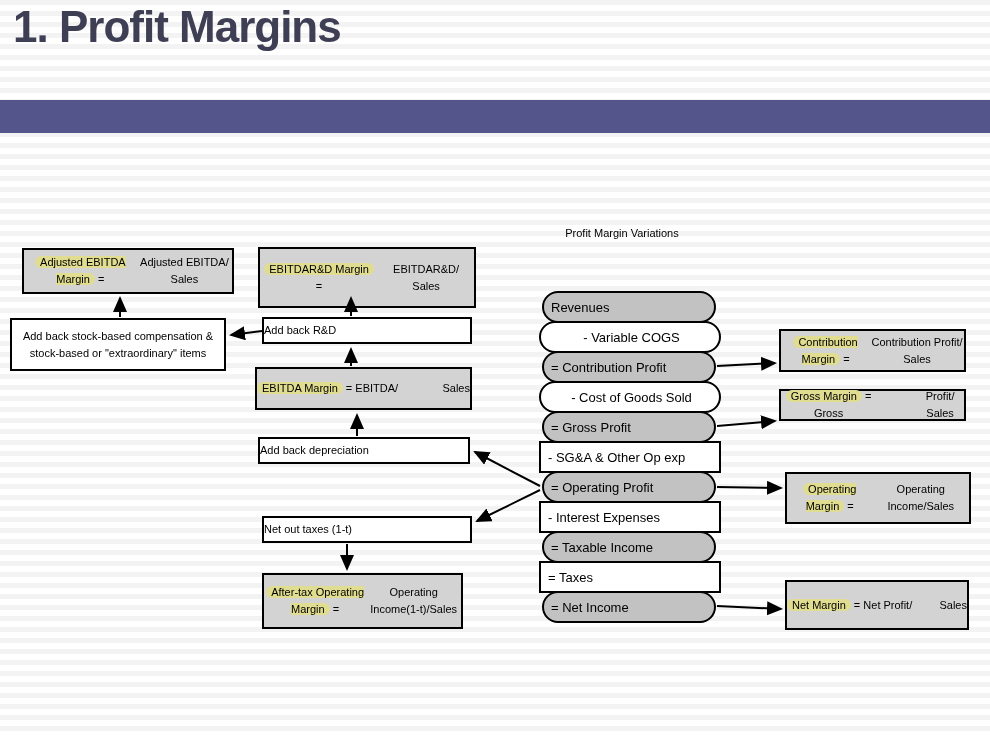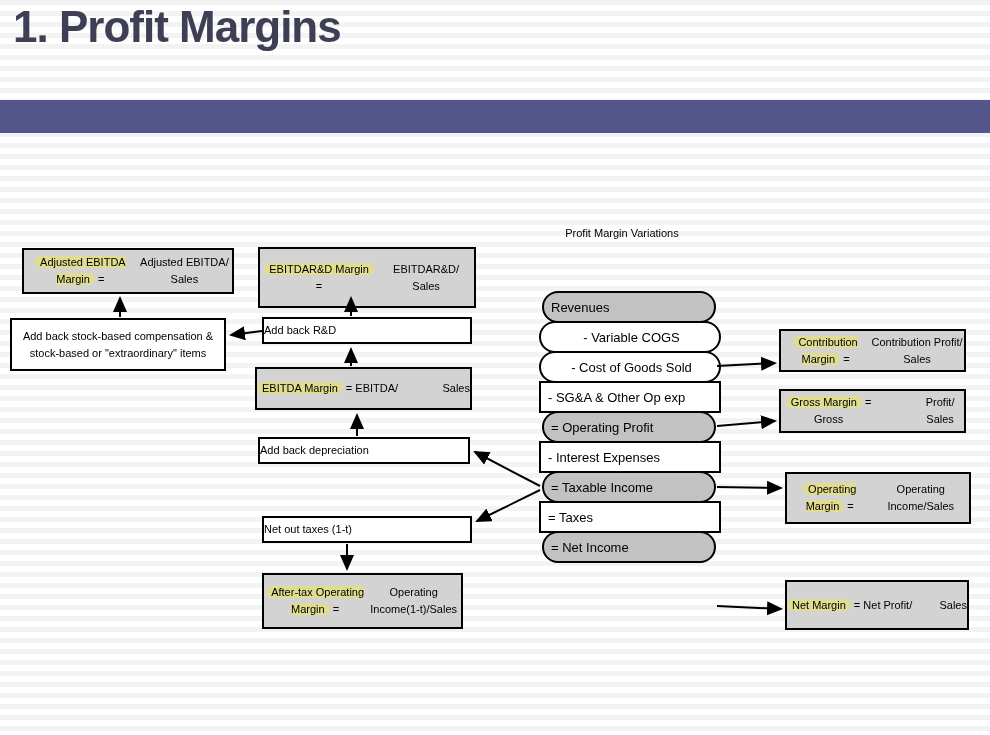--- a/index.html
+++ b/index.html
@@ -45,21 +45,23 @@
 <body>
 
 <div class="slide-title">1. Profit Margins</div>
 <div class="accent-bar"></div>
 
 <div class="diagram-title">Profit Margin Variations</div>
 
 <div class="col">
   <div class="row gray">Revenues</div>
   <div class="row center">- Variable COGS</div>
+  <div class="row gray">= Contribution Profit</div>
   <div class="row center">- Cost of Goods Sold</div>
+  <div class="row gray">= Gross Profit</div>
   <div class="row">- SG&amp;A &amp; Other Op exp</div>
   <div class="row gray">= Operating Profit</div>
   <div class="row">- Interest Expenses</div>
   <div class="row gray">= Taxable Income</div>
   <div class="row">= Taxes</div>
   <div class="row gray">= Net Income</div>
 </div>
 
 <div class="box gray" style="left:22px;top:248px;width:212px;height:46px;">
   <div><span class="hl">Adjusted EBITDA Margin</span><span> =</span></div>
@@ -95,21 +97,21 @@
 <div class="box gray" style="left:262px;top:573px;width:201px;height:56px;">
   <div><span class="hl">After-tax Operating Margin</span><span> =</span></div>
   <div>Operating Income(1-t)/Sales</div>
 </div>
 
 <div class="box gray" style="left:779px;top:329px;width:187px;height:43px;">
   <div><span class="hl">Contribution Margin</span><span> =</span></div>
   <div>Contribution Profit/ Sales</div>
 </div>
 
-<div class="box gray" style="left:779px;top:389px;width:187px;height:44px;gap:40px;">
+<div class="box gray" style="left:779px;top:389px;width:187px;height:32px;gap:40px;">
   <div><span class="hl">Gross Margin</span><span> = Gross</span></div>
   <div>Profit/ Sales</div>
 </div>
 
 <div class="box gray" style="left:785px;top:472px;width:186px;height:52px;">
   <div><span class="hl">Operating Margin</span><span> =</span></div>
   <div>Operating Income/Sales</div>
 </div>
 
 <div class="box gray" style="left:785px;top:580px;width:184px;height:50px;">

